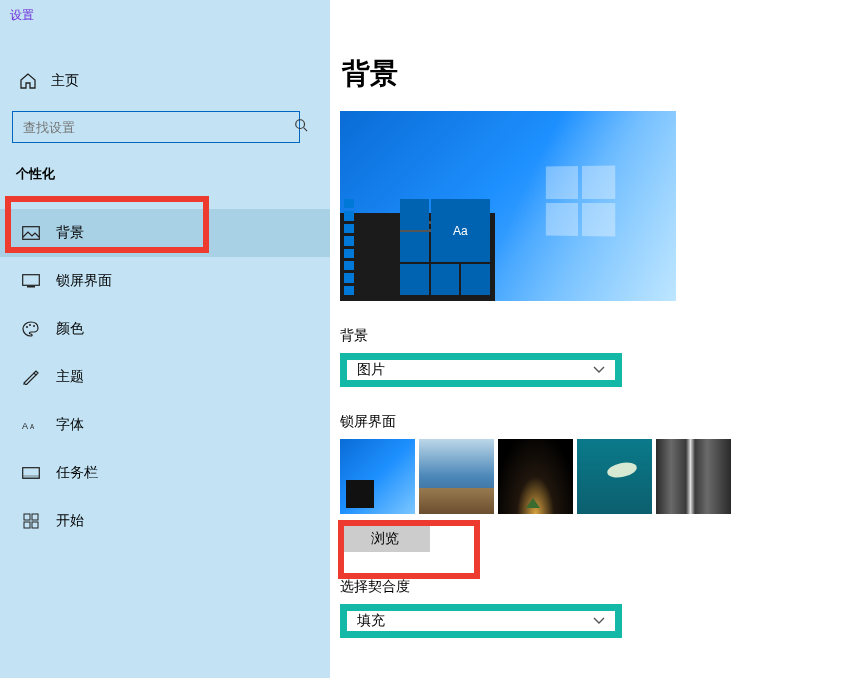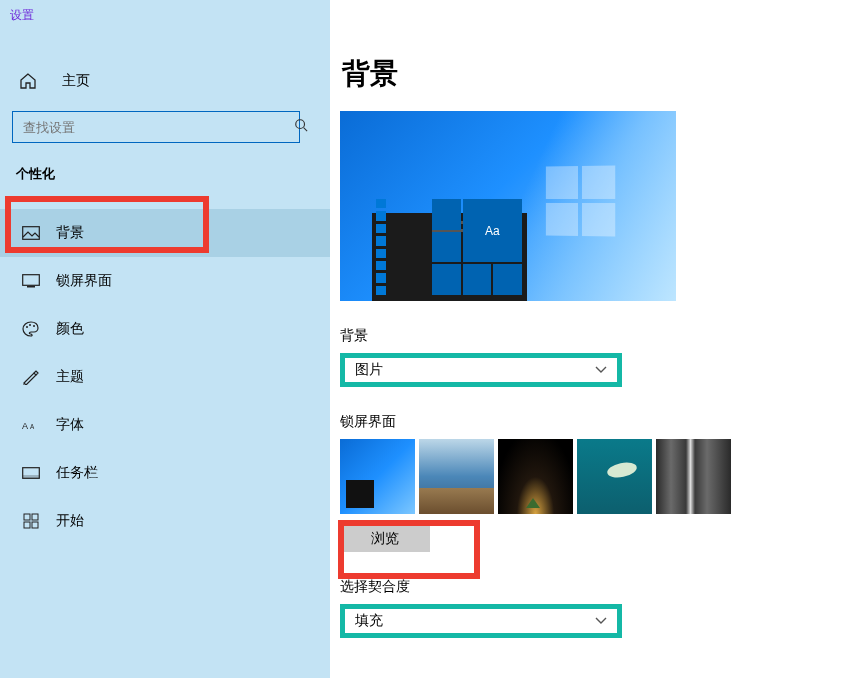--- a/index.html
+++ b/index.html
@@ -2,21 +2,21 @@
 <html><head>
 <meta charset="utf-8">
 <style>
 * { box-sizing: border-box; margin: 0; padding: 0; font-family: "Segoe UI", "Microsoft YaHei", sans-serif; }
 html, body { width: 850px; height: 678px; overflow: hidden; background: #fff; }
 
 .app { display: flex; width: 850px; height: 678px; }
 
 .sidebar { width: 330px; height: 100%; background: #c3e3f4; position: relative; }
 .sidebar-title { font-size: 12px; padding: 7px 10px; color: #6d28d9; }
-.home-row { display: flex; align-items: center; gap: 26px; padding: 11px 20px; margin-top: 30px; cursor: pointer; }
+.home-row { display: flex; align-items: center; gap: 15px; padding: 11px 20px; margin-top: 30px; cursor: pointer; }
 .home-row span.label { font-size: 14px; }
 .search-wrap { margin: 10px 12px 0 12px; }
 .search { width: 288px; height: 32px; border: 1px solid #0067c0; background: transparent; padding: 0 30px 0 10px; font-size: 13px; color: #555; outline: none; }
 .search-box { position: relative; }
 .search-icon-slot { position: absolute; right: 10px; top: 7px; color: #333; }
 
 .section-header { font-size: 13px; font-weight: 600; padding: 22px 16px 10px 16px; }
 
 .nav { margin-top: 16px; }
 .nav-item { display: flex; align-items: center; gap: 16px; height: 48px; padding: 0 22px; font-size: 14px; cursor: pointer; }
@@ -25,31 +25,31 @@
 
 .highlight-box-1 { position: absolute; left: 5px; top: 196px; width: 204px; height: 57px; border: 6px solid #ed3b2f; pointer-events: none; }
 
 .main { flex: 1; padding: 0 0 0 0; overflow: hidden; position: relative; background:#fff; }
 .page-title { font-size: 28px; font-weight: 600; padding: 55px 0 18px 2px; margin-left: 0; }
 
 .preview { width: 336px; height: 190px; margin-top: 0; position: relative; background: linear-gradient(135deg,#0a6cd6 0%, #1e90ff 45%, #3aa0ff 60%, #5bb4ff 100%); overflow: hidden; }
 .preview .light { position:absolute; right:0; top:0; width:60%; height:100%; background: linear-gradient(115deg, rgba(255,255,255,0) 30%, rgba(160,215,255,0.6) 60%, rgba(200,235,255,0.9) 100%);}
 .win-logo { position:absolute; left:205px; top:55px; width:70px; height:70px; display:grid; grid-template-columns:1fr 1fr; grid-template-rows:1fr 1fr; gap:4px; transform: perspective(300px) rotateY(-8deg); }
 .win-logo div { background: rgba(255,255,255,0.35); }
-.start-panel { position:absolute; left:0; bottom:0; width:155px; height:88px; background:#1b1b1b;margin-left:32px; }
+.start-panel { position:absolute; left:0; bottom:0; width:155px; height:88px; background:#1b1b1b; }
 .tiles { position:absolute; left:60px; bottom:6px; width:90px; height:96px; display:grid; grid-template-columns: repeat(3, 1fr); grid-template-rows: repeat(3,1fr); gap:2px; }
 .tiles div { background:#0063b1; }
 .tiles .big { grid-column: span 2; grid-row: span 2; display:flex; align-items:center; justify-content:center; color:#fff; font-size:12px; }
 .left-strip { position:absolute; left:4px; bottom:6px; width:10px; height:96px; display:flex; flex-direction:column; gap:3px; }
 .left-strip i { display:block; flex:1; background:#0078d7; }
 .top-lines { position:absolute; left:60px; top:8px; width:90px; }
 .top-lines i { display:block; height:3px; background:#555; margin-bottom:5px; width:60px; }
 
 .field-label { font-size: 14px; margin-top: 26px; margin-bottom: 8px; }
-.select { width: 282px; height: 34px; border: 5px solid #14b8a6; background: #fff; display:flex; align-items:center; justify-content:space-between; padding: 0 10px; font-size: 14px; cursor:pointer; }
+.select { width: 282px; height: 34px; border: 7px solid #14b8a6; background: #fff; display:flex; align-items:center; justify-content:space-between; padding: 0 10px; font-size: 14px; cursor:pointer; }
 .chev { font-size: 12px; color:#555; }
 
 .thumbs { display:flex; gap:4px; margin-top: 0; }
 .thumb { width: 75px; height: 75px; background:#888; cursor:pointer; }
 .t1 { background: linear-gradient(135deg,#0a6cd6 0%, #1e90ff 50%, #7cc7ff 100%); position:relative; }
 .t1::after { content:""; position:absolute; left:6px; bottom:6px; width:28px; height:28px; background:#111; }
 .t2 { background: linear-gradient(to top,#2f5a80 0%, #4b87b8 50%, #bcd7e8 100%); position:relative; }
 .t2::after{content:"";position:absolute;bottom:0;left:0;right:0;height:26px;background:linear-gradient(to top,#6b4e2e,#987a50);} 
 .t3 { background: radial-gradient(ellipse at 50% 100%, #d9a441 0%, #20160d 35%, #000 80%); position:relative; }
 .t3::after{content:"";position:absolute;bottom:6px;left:28px;width:14px;height:10px;background:#3a6b2f;clip-path:polygon(50% 0,100% 100%,0 100%);} 

